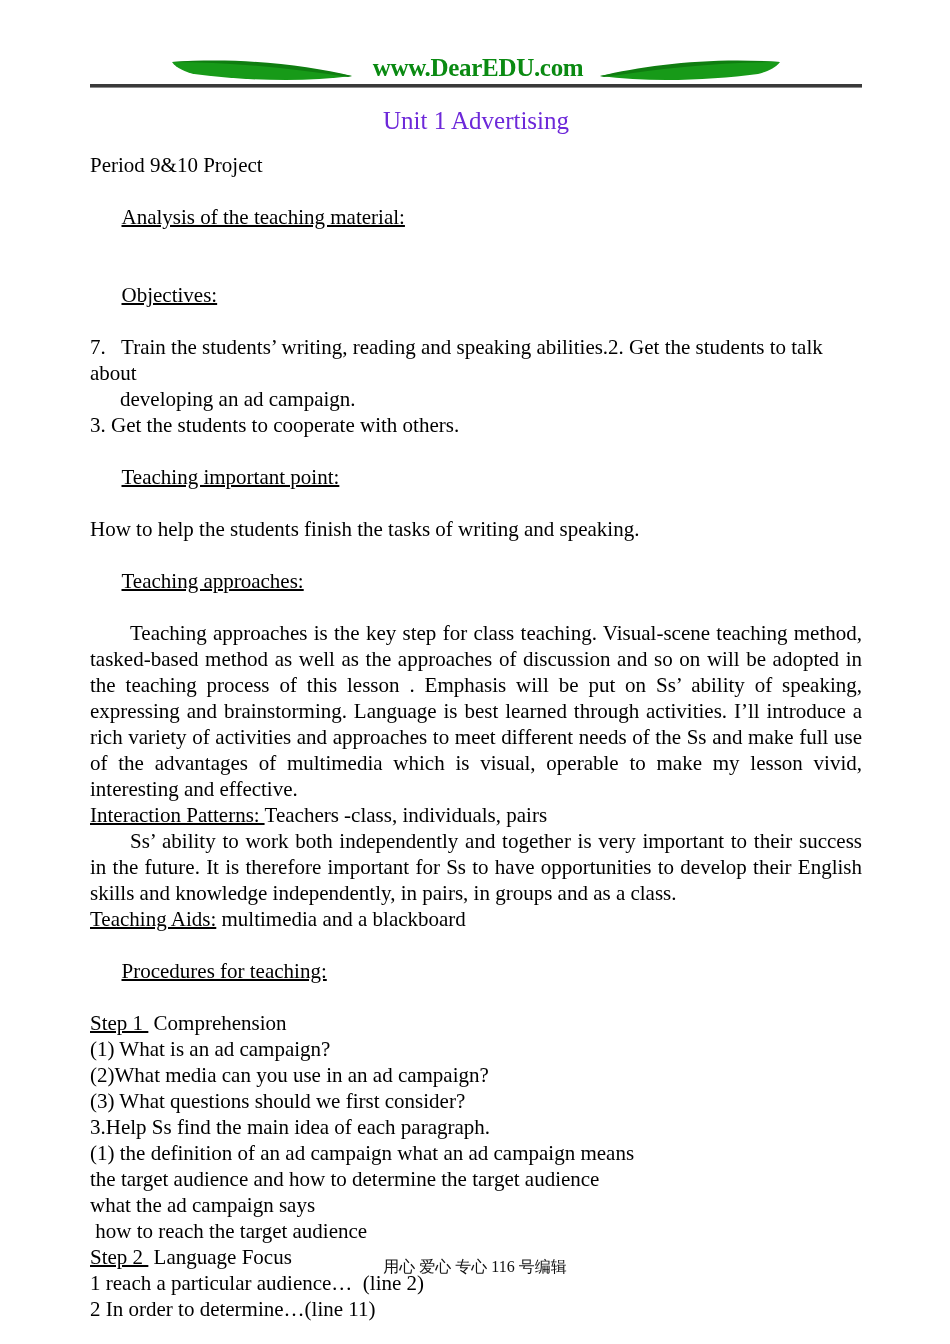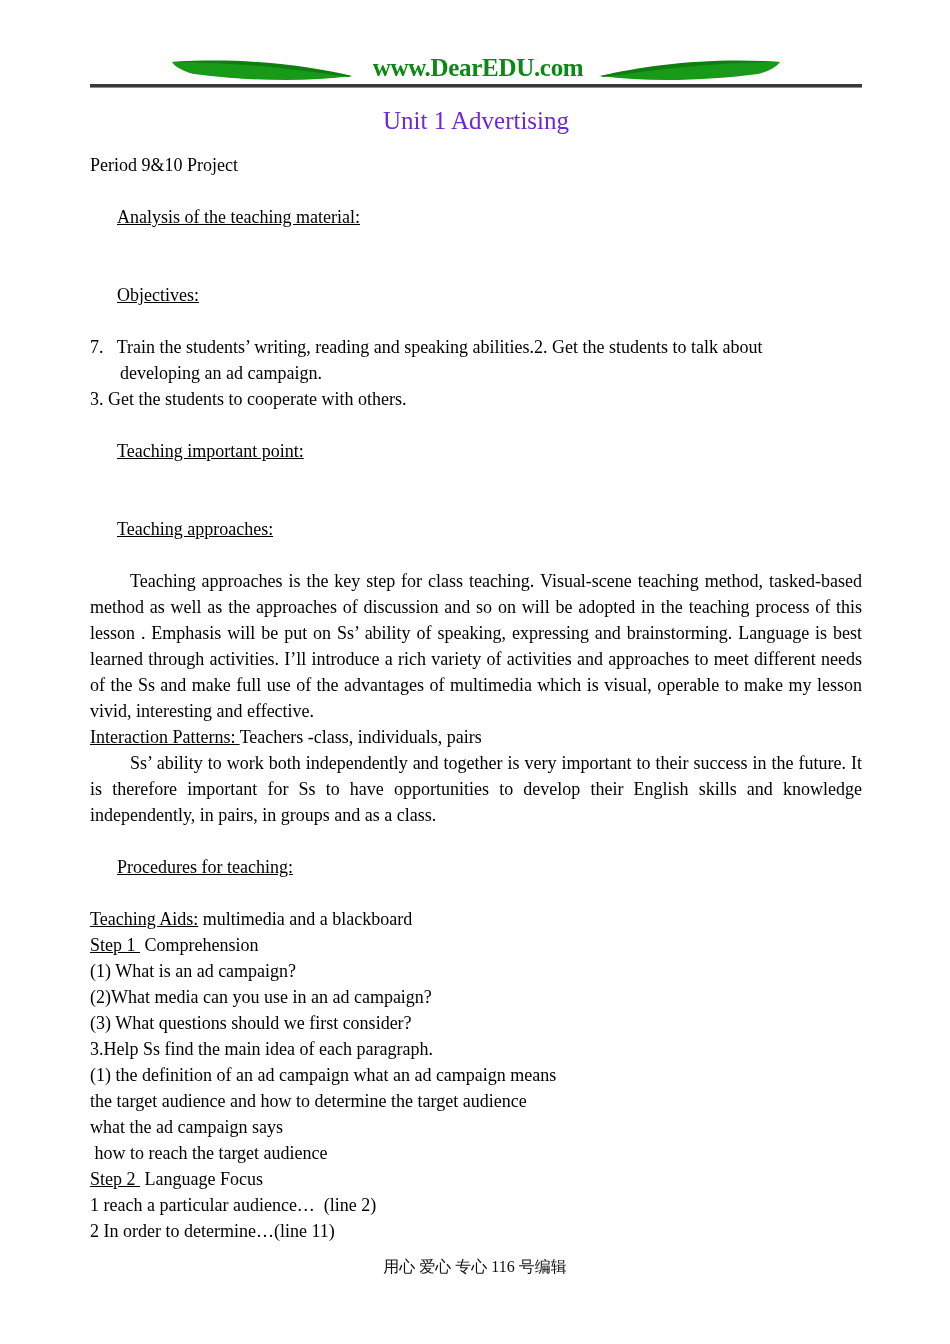--- a/index.html
+++ b/index.html
@@ -76,21 +76,21 @@
   }
 
   
   .body-block {
     position: absolute;
     left: 90px;
     top: 152px;
     width: 772px;
   }
   .ln {
-    font-size: 18px;
+    font-size: 21px;
     line-height: 26px;
     color: #000;
     white-space: pre-wrap;
     text-align: left;
   }
   .ln.just {
     text-align: justify;
     text-align-last: left;
     text-justify: inter-word;
   }
@@ -146,35 +146,36 @@
       <span class="u">Objectives:</span>
     </div>
 
     <div class="ln">7.   Train the students’ writing, reading and speaking abilities.2. Get the students to talk about</div>
     <div class="ln hang-cont">developing an ad campaign.</div>
     <div class="ln">3. Get the students to cooperate with others.</div>
 
     <div class="ln">
       <span class="u">Teaching important point:</span>
     </div>
+    <div class="ln">How to help the students finish the tasks of writing and speaking.</div>
 
     <div class="ln">
       <span class="u">Teaching approaches:</span>
     </div>
     <div class="ln just" style="text-indent:40px;">Teaching approaches is the key step for class teaching. Visual-scene teaching method, tasked-based method as well as the approaches of discussion and so on will be adopted in the teaching process of this lesson . Emphasis will be put on Ss’ ability of speaking, expressing and brainstorming. Language is best learned through activities. I’ll introduce a rich variety of activities and approaches to meet different needs of the Ss and make full use of the advantages of multimedia which is visual, operable to make my lesson vivid, interesting and effective.</div>
 
     <div class="ln"><span class="u">Interaction Patterns: </span><span>Teachers -class, individuals, pairs</span></div>
 
     <div class="ln just" style="text-indent:40px;">Ss’ ability to work both independently and together is very important to their success in the future. It is therefore important for Ss to have opportunities to develop their English skills and knowledge independently, in pairs, in groups and as a class.</div>
 
+    <div class="ln"><span class="u">Teaching Aids:</span><span> multimedia and a blackboard</span></div>
+
     <div class="ln">
       <span class="u">Procedures for teaching:</span>
     </div>
-
-    <div class="ln"><span class="u">Teaching Aids:</span><span> multimedia and a blackboard</span></div>
 
     <div class="ln"><span class="u">Step 1 </span><span> Comprehension</span></div>
 
     <div class="ln">(1) What is an ad campaign?</div>
     <div class="ln">(2)What media can you use in an ad campaign?</div>
     <div class="ln">(3) What questions should we first consider?</div>
     <div class="ln">3.Help Ss find the main idea of each paragraph.</div>
     <div class="ln">(1) the definition of an ad campaign what an ad campaign means</div>
     <div class="ln">the target audience and how to determine the target audience</div>
     <div class="ln">what the ad campaign says</div>

